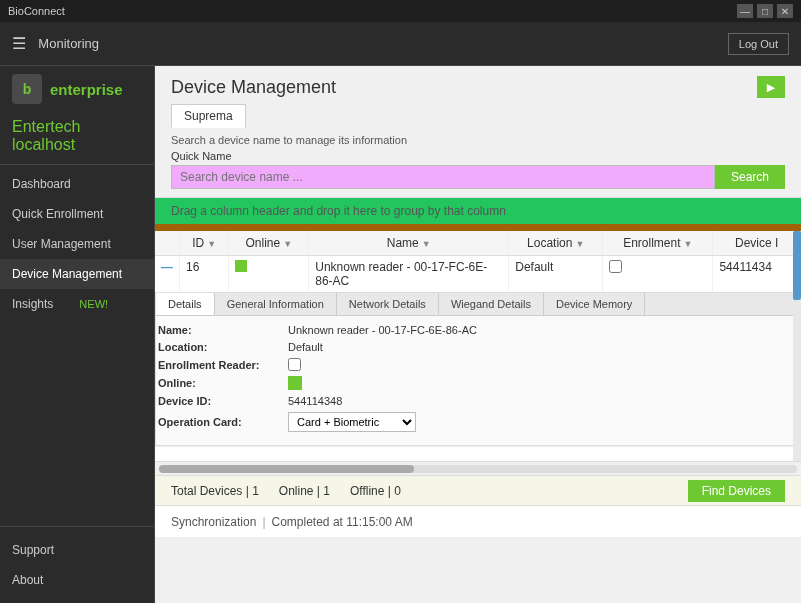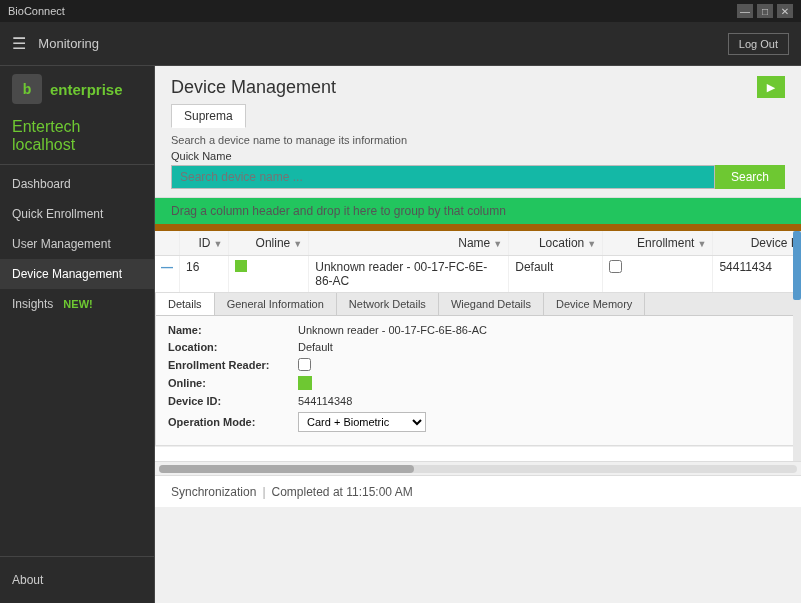--- a/index.html
+++ b/index.html
@@ -82,21 +82,21 @@
     .nav-item {
       padding: 8px 12px;
       color: #ccc;
       cursor: pointer;
       font-size: 12px;
       display: flex;
       align-items: center;
       gap: 6px;
     }
     .nav-item.active { background: #3a3a3a; color: #fff; }
-    .new-badge { color: #6ec832; font-weight: bold; font-size: 11px; margin-left: 4px; }
+    .new-badge { color: #6ec832; font-weight: normal; font-size: 11px; margin-left: 20px; }
     .sidebar-bottom {
       border-top: 1px solid #444;
       padding: 8px 0;
     }
 
     
     .content-area {
       flex: 1;
       background: #f0f0f0;
       overflow: hidden;
@@ -143,21 +143,21 @@
       padding: 6px 16px 8px;
       background: #f0f0f0;
     }
     .search-hint { font-size: 11px; color: #555; margin-bottom: 4px; }
     .search-label { font-size: 11px; color: #333; margin-bottom: 3px; }
     .search-row { display: flex; gap: 0; }
     .search-input {
       flex: 1;
       padding: 4px 8px;
       border: 1px solid #bbb;
-      background: #14b8a6;
+      background: #f0abfc;
       font-size: 12px;
       outline: none;
     }
     .search-btn {
       background: #6ec832;
       color: #fff;
       border: none;
       padding: 4px 16px;
       cursor: pointer;
       font-size: 12px;
@@ -186,21 +186,21 @@
       border-collapse: collapse;
     }
     .device-table th {
       background: #f5f5f5;
       border-bottom: 1px solid #ddd;
       border-right: 1px solid #eee;
       padding: 5px 6px;
       font-weight: 500;
       color: #333;
       font-size: 11px;
-      text-align: right;
+      text-align: center;
       white-space: nowrap;
     }
     .device-table th .sort-icon { color: #888; font-size: 9px; }
     .device-table td {
       border-bottom: 1px solid #eee;
       border-right: 1px solid #f0f0f0;
       padding: 4px 6px;
       font-size: 11px;
       color: #333;
       vertical-align: top;
@@ -221,21 +221,21 @@
       border-bottom: 1px solid #ccc;
     }
     .detail-tab {
       padding: 5px 12px;
       font-size: 11px;
       cursor: pointer;
       color: #444;
       border-right: 1px solid #ccc;
     }
     .detail-tab.active { background: #fff; color: #333; text-align: center; }
-    .detail-content { padding: 8px 12px; }
+    .detail-content { padding: 8px 2px; }
     .detail-row { display: flex; margin-bottom: 5px; align-items: center; }
     .detail-label { width: 130px; font-weight: 600; font-size: 11px; color: #333; }
     .detail-value { font-size: 11px; color: #333; }
     .detail-select {
       font-size: 11px;
       border: 1px solid #bbb;
       background: #fff;
       padding: 2px 20px 2px 4px;
       appearance: auto;
       cursor: pointer;
@@ -361,20 +361,23 @@
       </div>
       <div class="nav-item active">
         <span>Device Management</span>
       </div>
       <div class="nav-item">
         <span>Insights</span>
         <span class="new-badge">NEW!</span>
       </div>
     </div>
     <div class="sidebar-bottom">
+      <div class="nav-item">
+        <span>Support</span>
+      </div>
       <div class="nav-item">
         <span>About</span>
       </div>
     </div>
   </div>
 
   <div class="content-area">
 
     <div class="content-header">
       <span class="page-title">Device Management</span>
@@ -463,21 +466,21 @@
                   </div>
                   <div class="detail-row">
                     <span class="detail-label">Online:</span>
                     <span class="online-dot" style="width:14px;height:14px;"></span>
                   </div>
                   <div class="detail-row">
                     <span class="detail-label">Device ID:</span>
                     <span class="detail-value">544114348</span>
                   </div>
                   <div class="detail-row">
-                    <span class="detail-label">Operation Mode:</span>
+                    <span class="detail-label">Operation Card:</span>
                     <select class="detail-select">
                       <option>Card + Biometric</option>
                       <option>Card Only</option>
                       <option>Biometric Only</option>
                       <option>Card or Biometric</option>
                     </select>
                   </div>
                 </div>
               </div>
             </td>
@@ -488,20 +491,28 @@
         <div class="v-scroll-thumb"></div>
       </div>
     </div>
 
     <div class="h-scroll-area">
       <div class="h-scroll-track">
         <div class="h-scroll-thumb"></div>
       </div>
     </div>
 
+    <div class="status-bar">
+      <div class="status-counts">
+        <span>Total Devices | 1</span>
+        <span>Online | 1</span>
+        <span>Offline | 0</span>
+      </div>
+      <button class="find-btn">Find Devices</button>
+    </div>
 
     <div class="sync-bar">
       <span>Synchronization</span>
       <span class="sync-separator">|</span>
       <span>Completed at 11:15:00 AM</span>
     </div>
 
   </div>
 </div>
 

